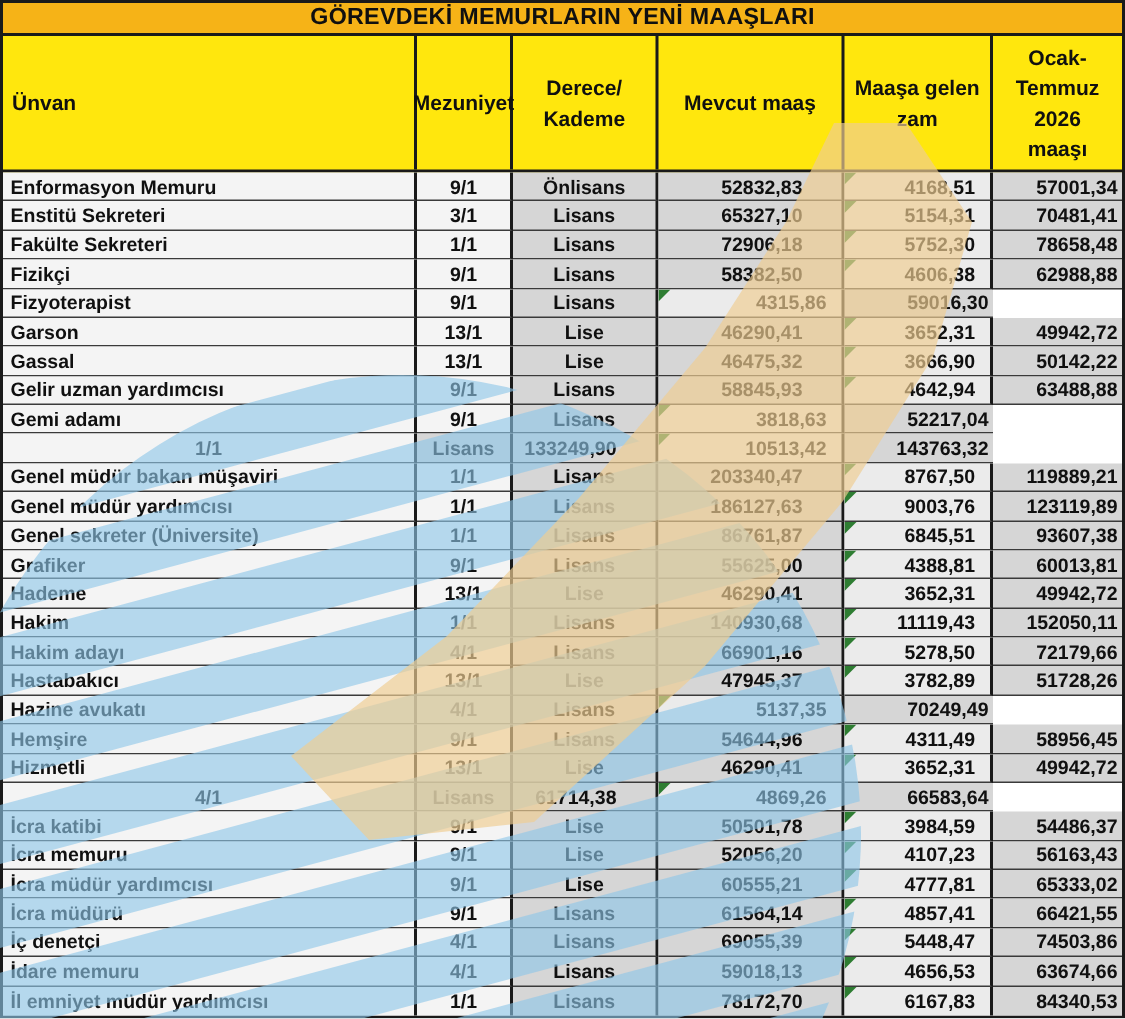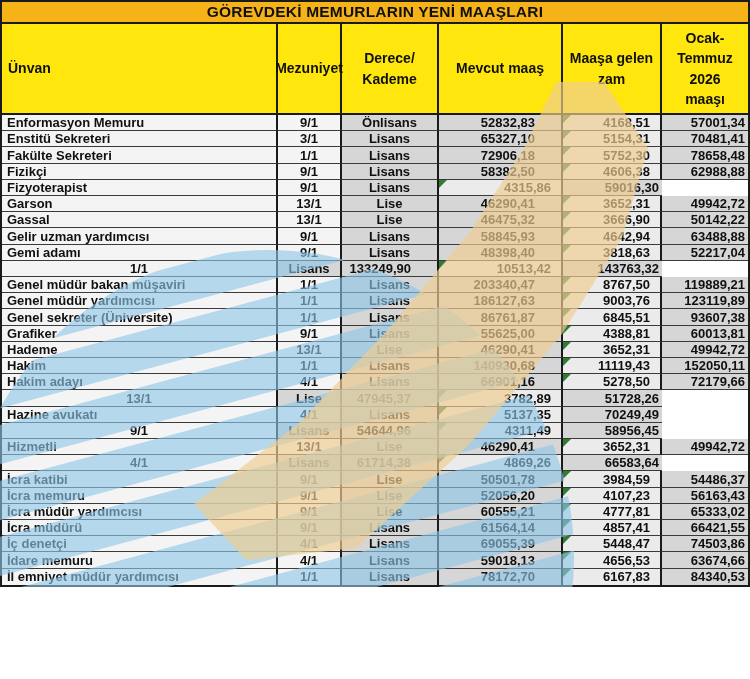--- a/index.html
+++ b/index.html
@@ -12,21 +12,21 @@
     --row-border:#3a3a3a;
     --text-color:#101010;
     --error-indicator:#2e7d32;
     --wm-blue:#8ec6e9;
     --wm-tan:#efcd92;
   }
   *{box-sizing:border-box;margin:0;padding:0;}
   html,body{background:#ffffff;}
   .page{
     position:relative;
-    width:750px;height:587px;
+    width:750px;height:679px;
     background:#ffffff;
     font-family:"Liberation Sans","DejaVu Sans",sans-serif;
     font-weight:bold;
     color:var(--text-color);
     overflow:hidden;
   }
   .table{
     position:absolute;inset:0;
     border:2px solid var(--border-color);
     display:flex;flex-direction:column;
@@ -282,23 +282,20 @@
         <div class="row">
           <div class="c c1">
             <span>Gemi adamı</span>
           </div>
           <div class="c c2">
             <span>9/1</span>
           </div>
           <div class="c c3">
             <span>Lisans</span>
           </div>
-          <div class="c c4">
-            <span>48398,40</span>
-          </div>
           <div class="c c5">
             <span class="tri"></span>
             <span>3818,63</span>
           </div>
           <div class="c c6">
             <span>52217,04</span>
           </div>
         </div>
         <div class="row">
           <div class="c c2">
@@ -459,20 +456,23 @@
           </div>
           <div class="c c5">
             <span class="tri"></span>
             <span>5278,50</span>
           </div>
           <div class="c c6">
             <span>72179,66</span>
           </div>
         </div>
         <div class="row">
+          <div class="c c1">
+            <span>Hastabakıcı</span>
+          </div>
           <div class="c c2">
             <span>13/1</span>
           </div>
           <div class="c c3">
             <span>Lise</span>
           </div>
           <div class="c c4">
             <span>47945,37</span>
           </div>
           <div class="c c5">
@@ -495,20 +495,23 @@
           </div>
           <div class="c c5">
             <span class="tri"></span>
             <span>5137,35</span>
           </div>
           <div class="c c6">
             <span>70249,49</span>
           </div>
         </div>
         <div class="row">
+          <div class="c c1">
+            <span>Hemşire</span>
+          </div>
           <div class="c c2">
             <span>9/1</span>
           </div>
           <div class="c c3">
             <span>Lisans</span>
           </div>
           <div class="c c4">
             <span>54644,96</span>
           </div>
           <div class="c c5">

